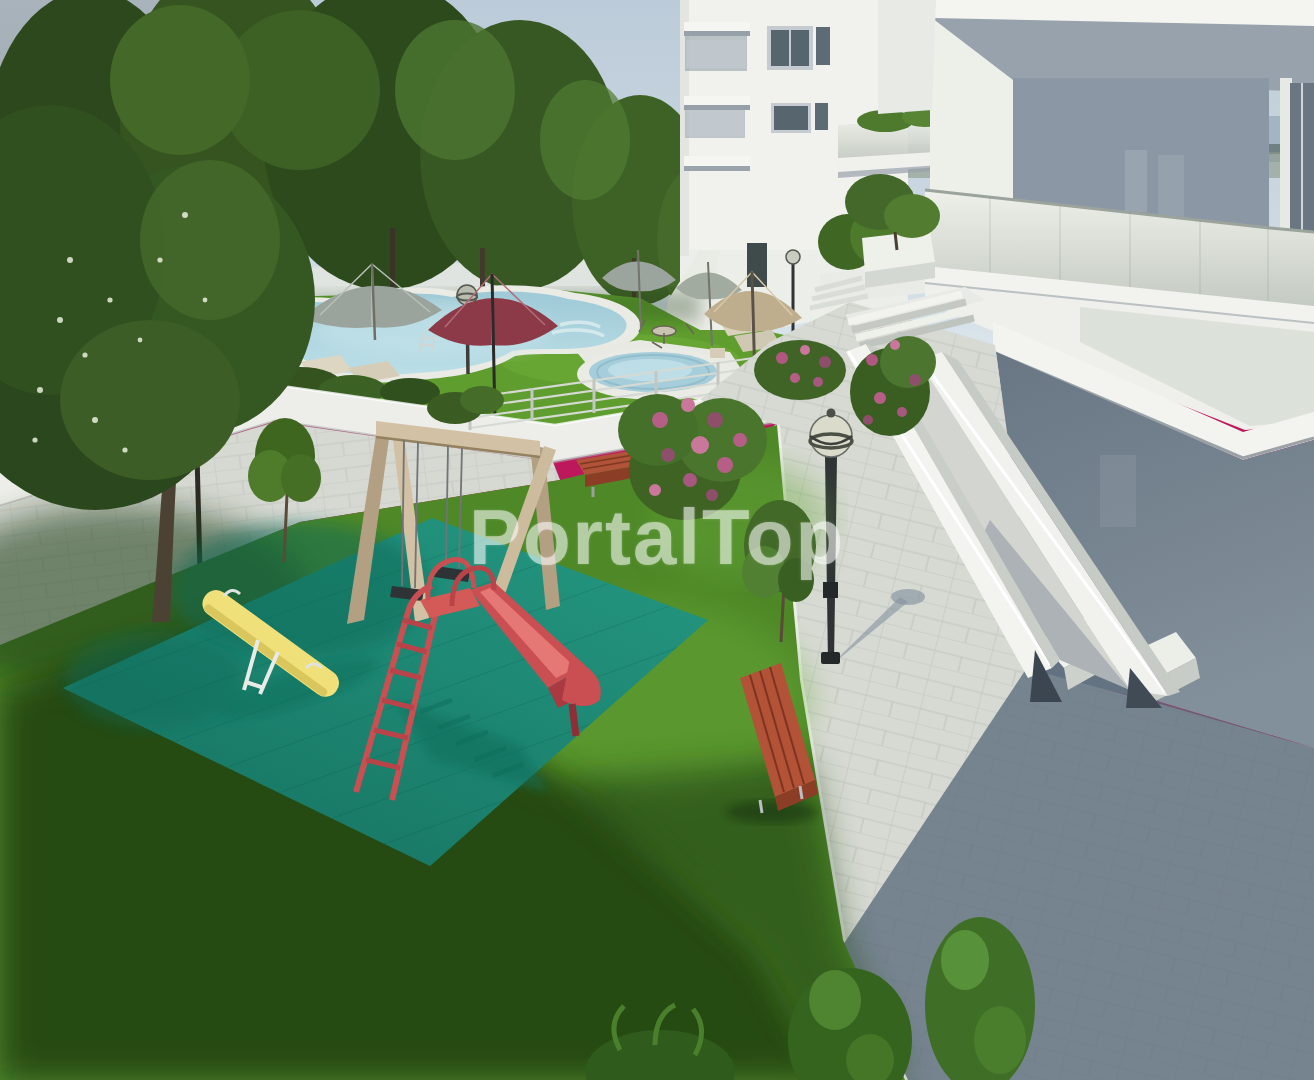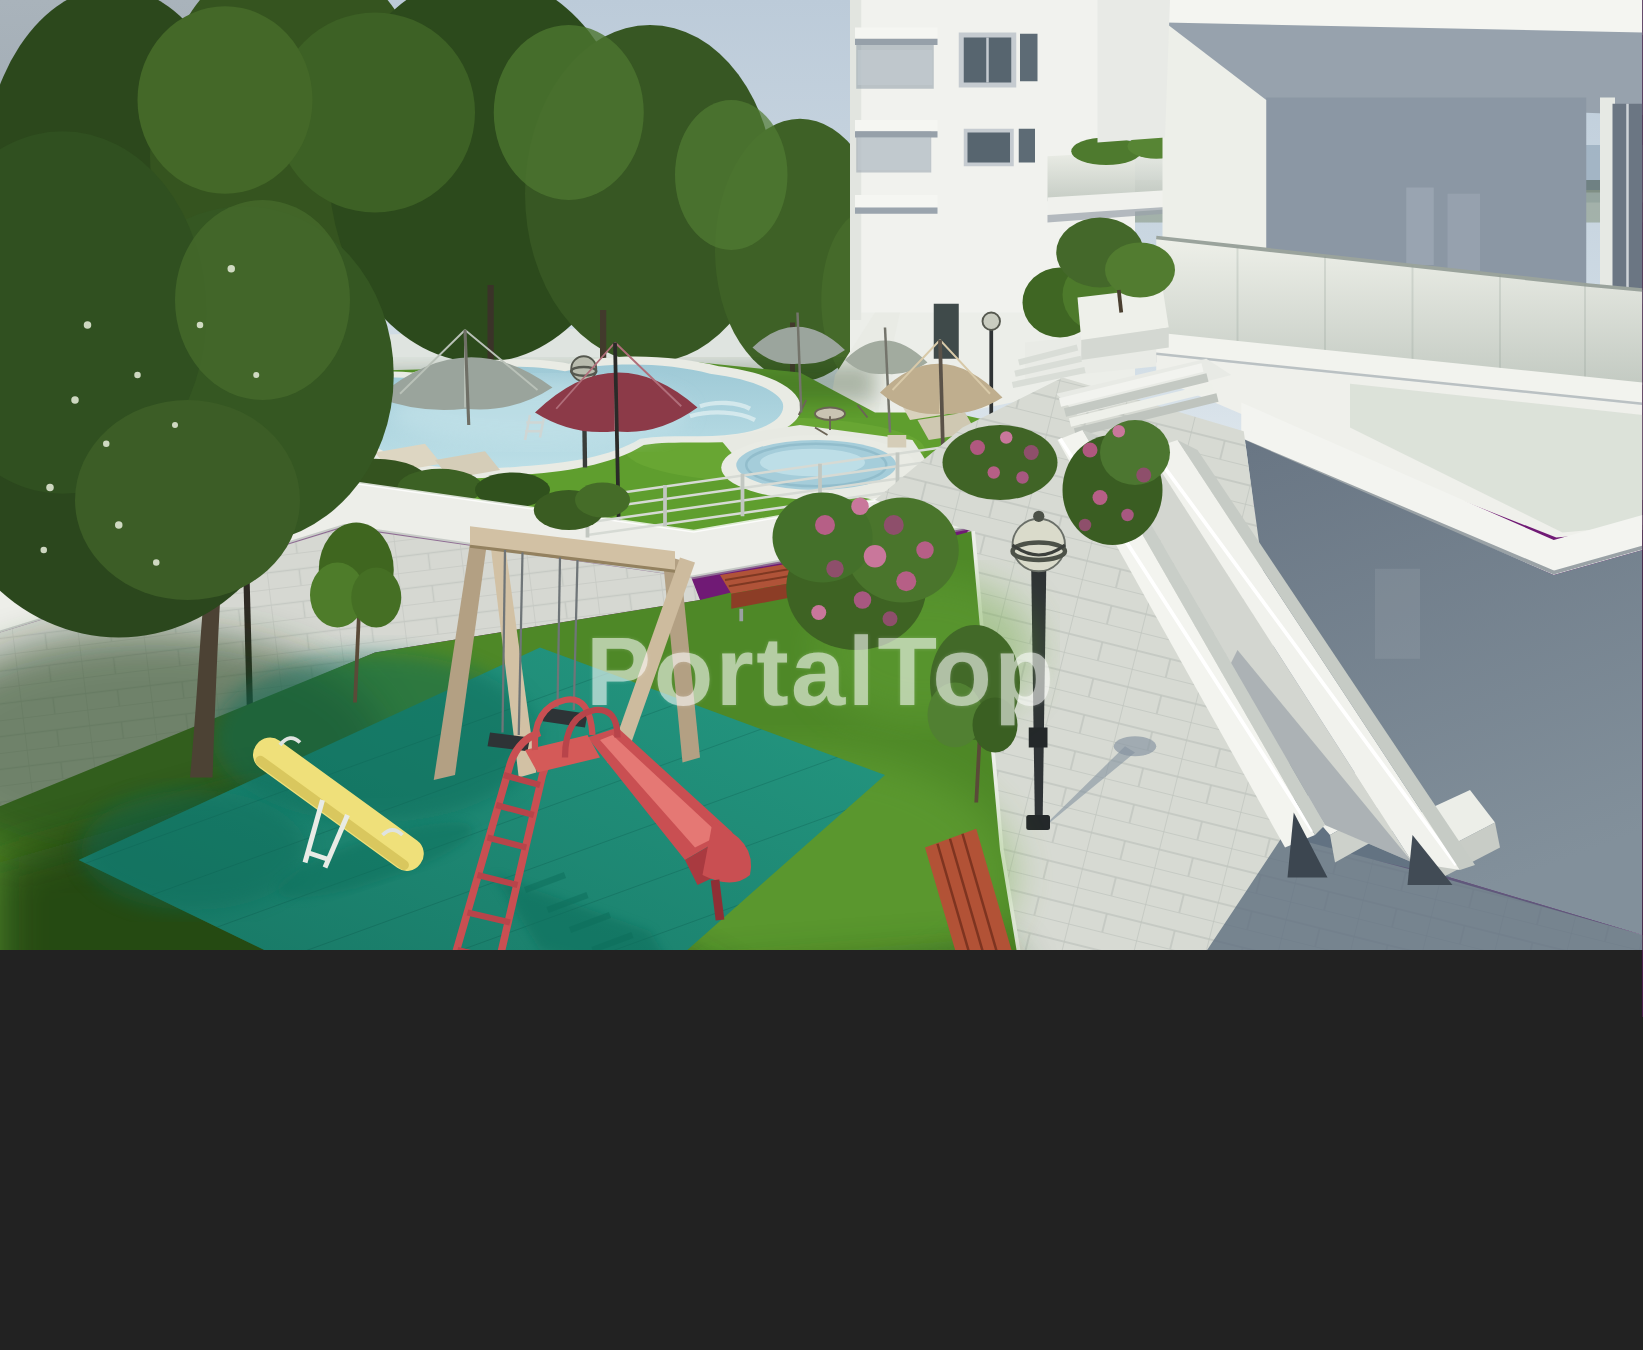--- a/index.html
+++ b/index.html
@@ -1,16 +1,16 @@
 <!DOCTYPE html>
 <html><head>
 <meta charset="utf-8">
 <style>
   html,body{margin:0;padding:0;background:#222;}
-  #stage{position:relative;width:1314px;height:760px;overflow:hidden;background:#701a75;
+  #stage{position:relative;width:1314px;height:1080px;overflow:hidden;background:#be185d;
          font-family:"Liberation Sans", sans-serif;}
   #stage svg{position:absolute;left:0;top:0;}
   .watermark{position:absolute;left:50%;top:492px;transform:translateX(-50%);
     font-family:"Liberation Sans", sans-serif;font-weight:700;font-size:78px;
     color:#ffffff;opacity:.58;letter-spacing:2px;white-space:nowrap;
     text-shadow:0 0 3px rgba(255,255,255,.35);pointer-events:none;}
 </style>
 </head>
 <body>
 

